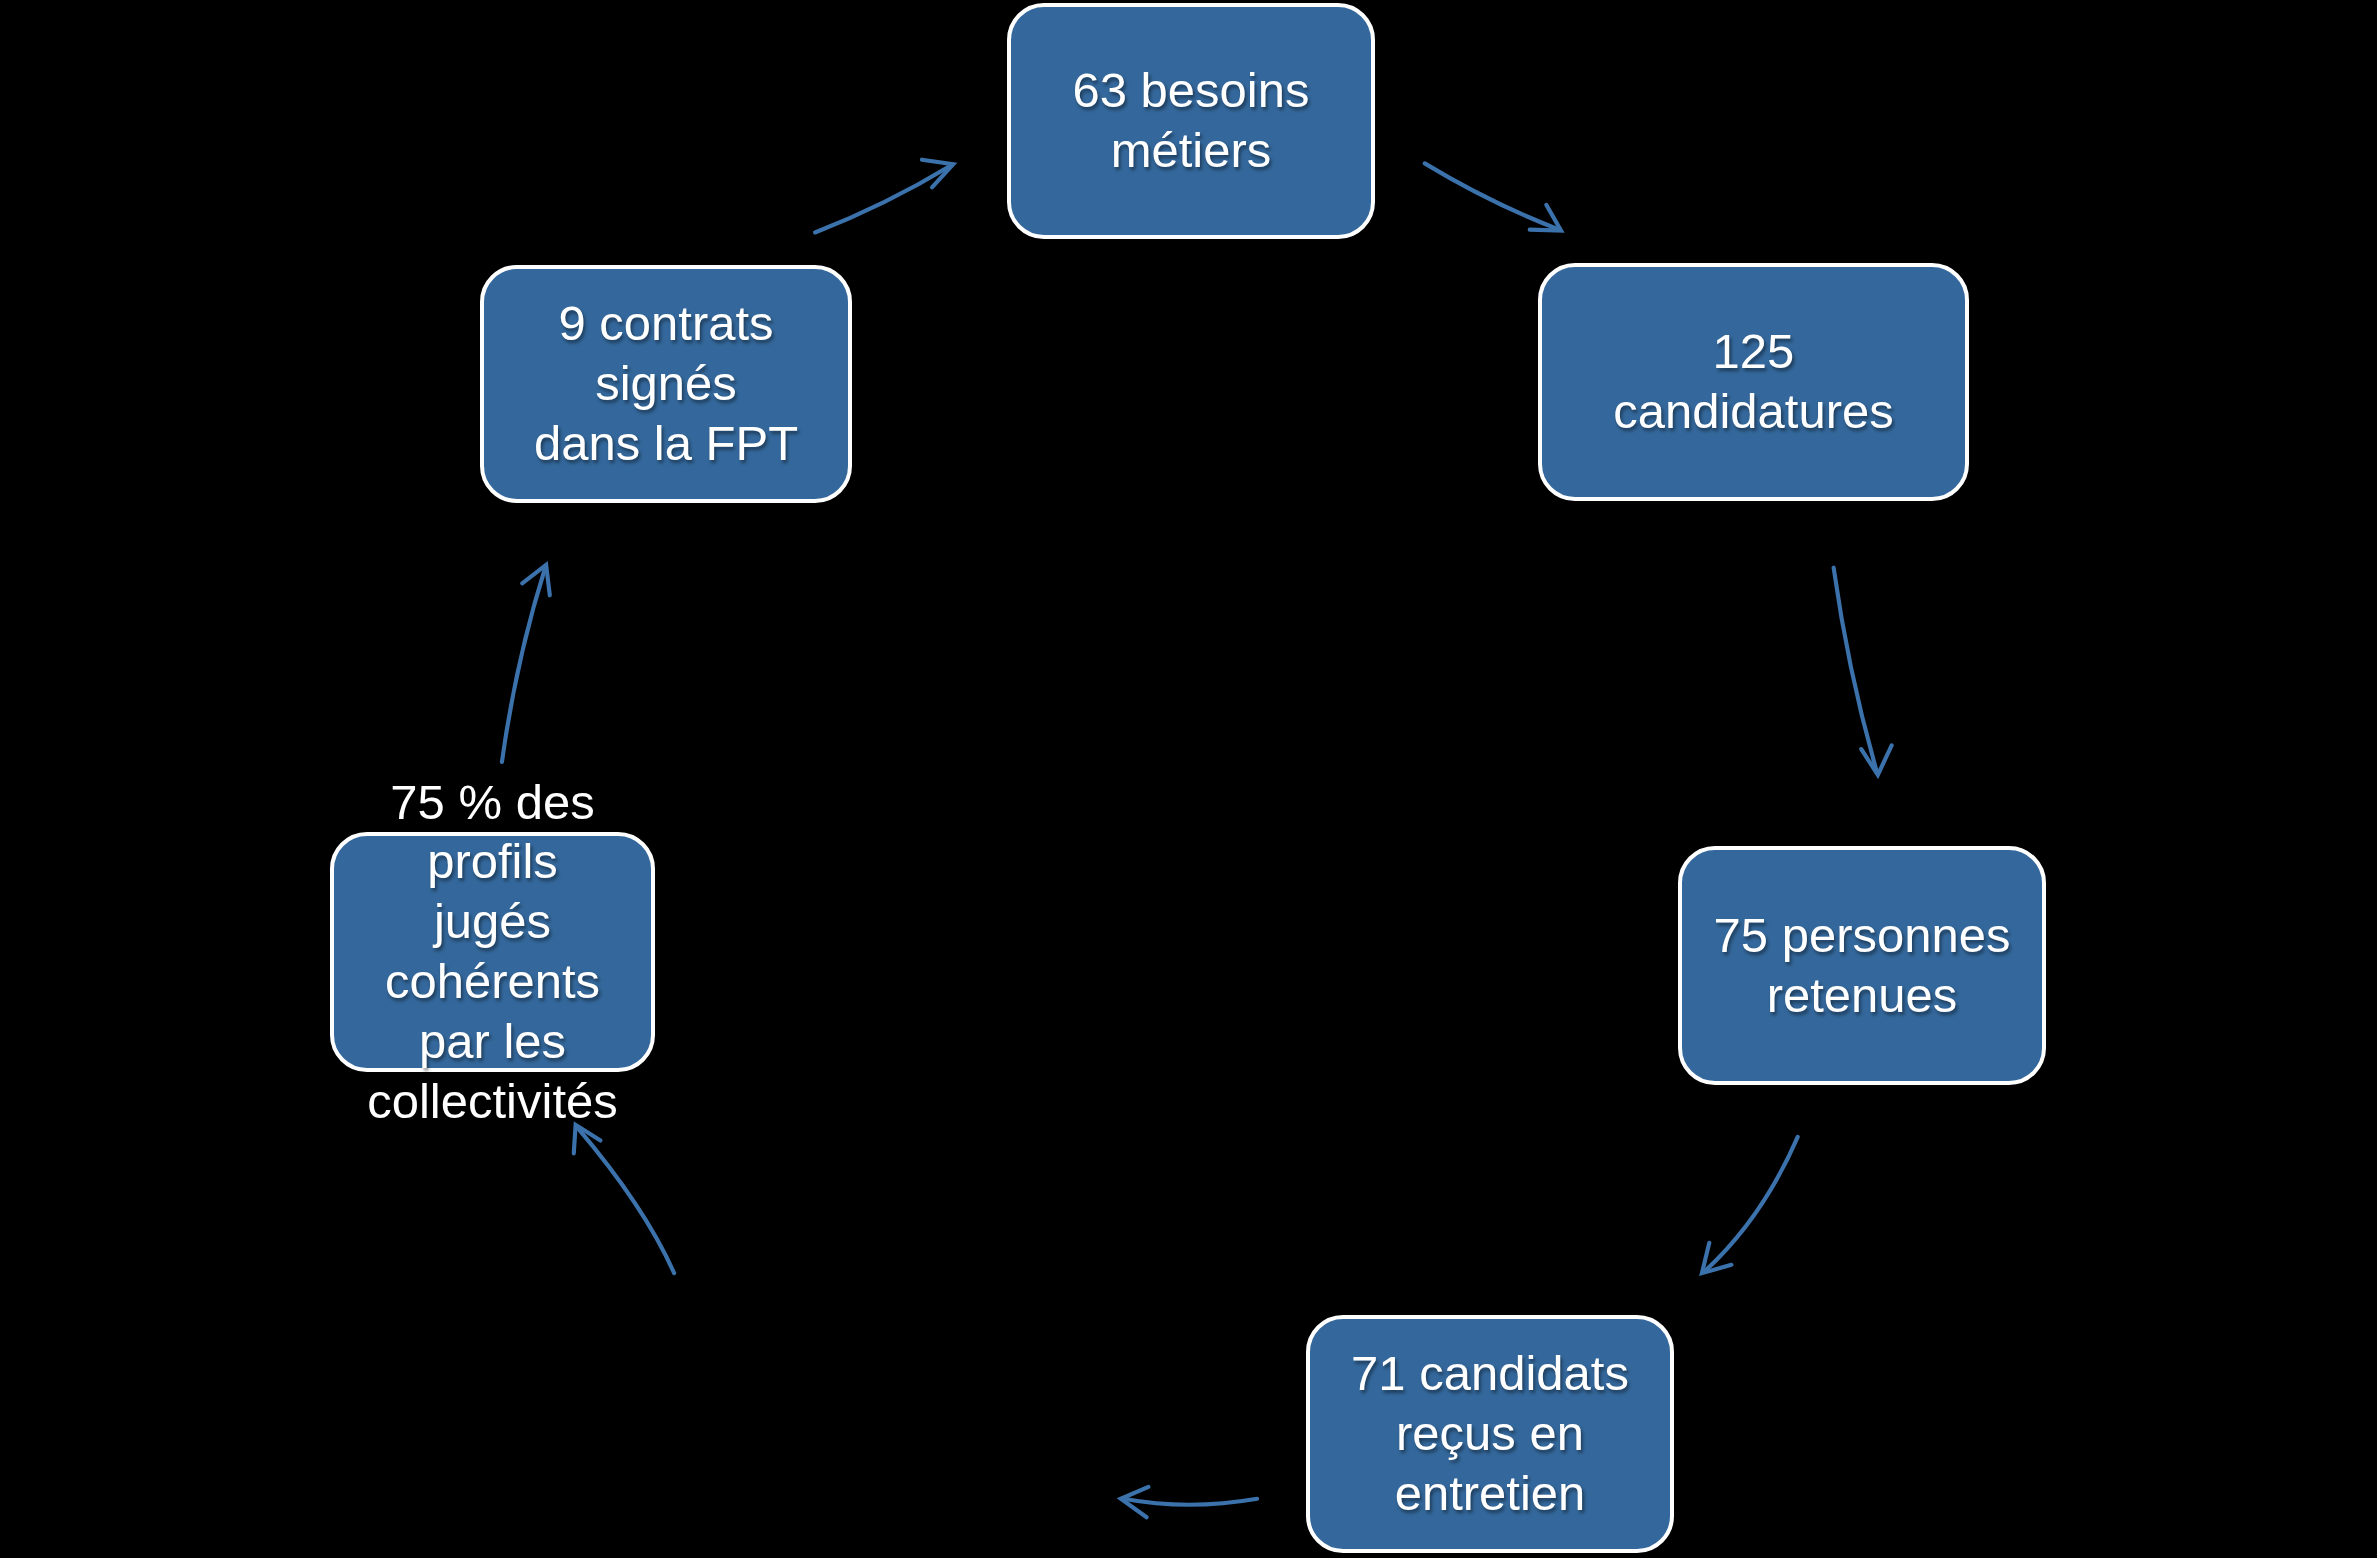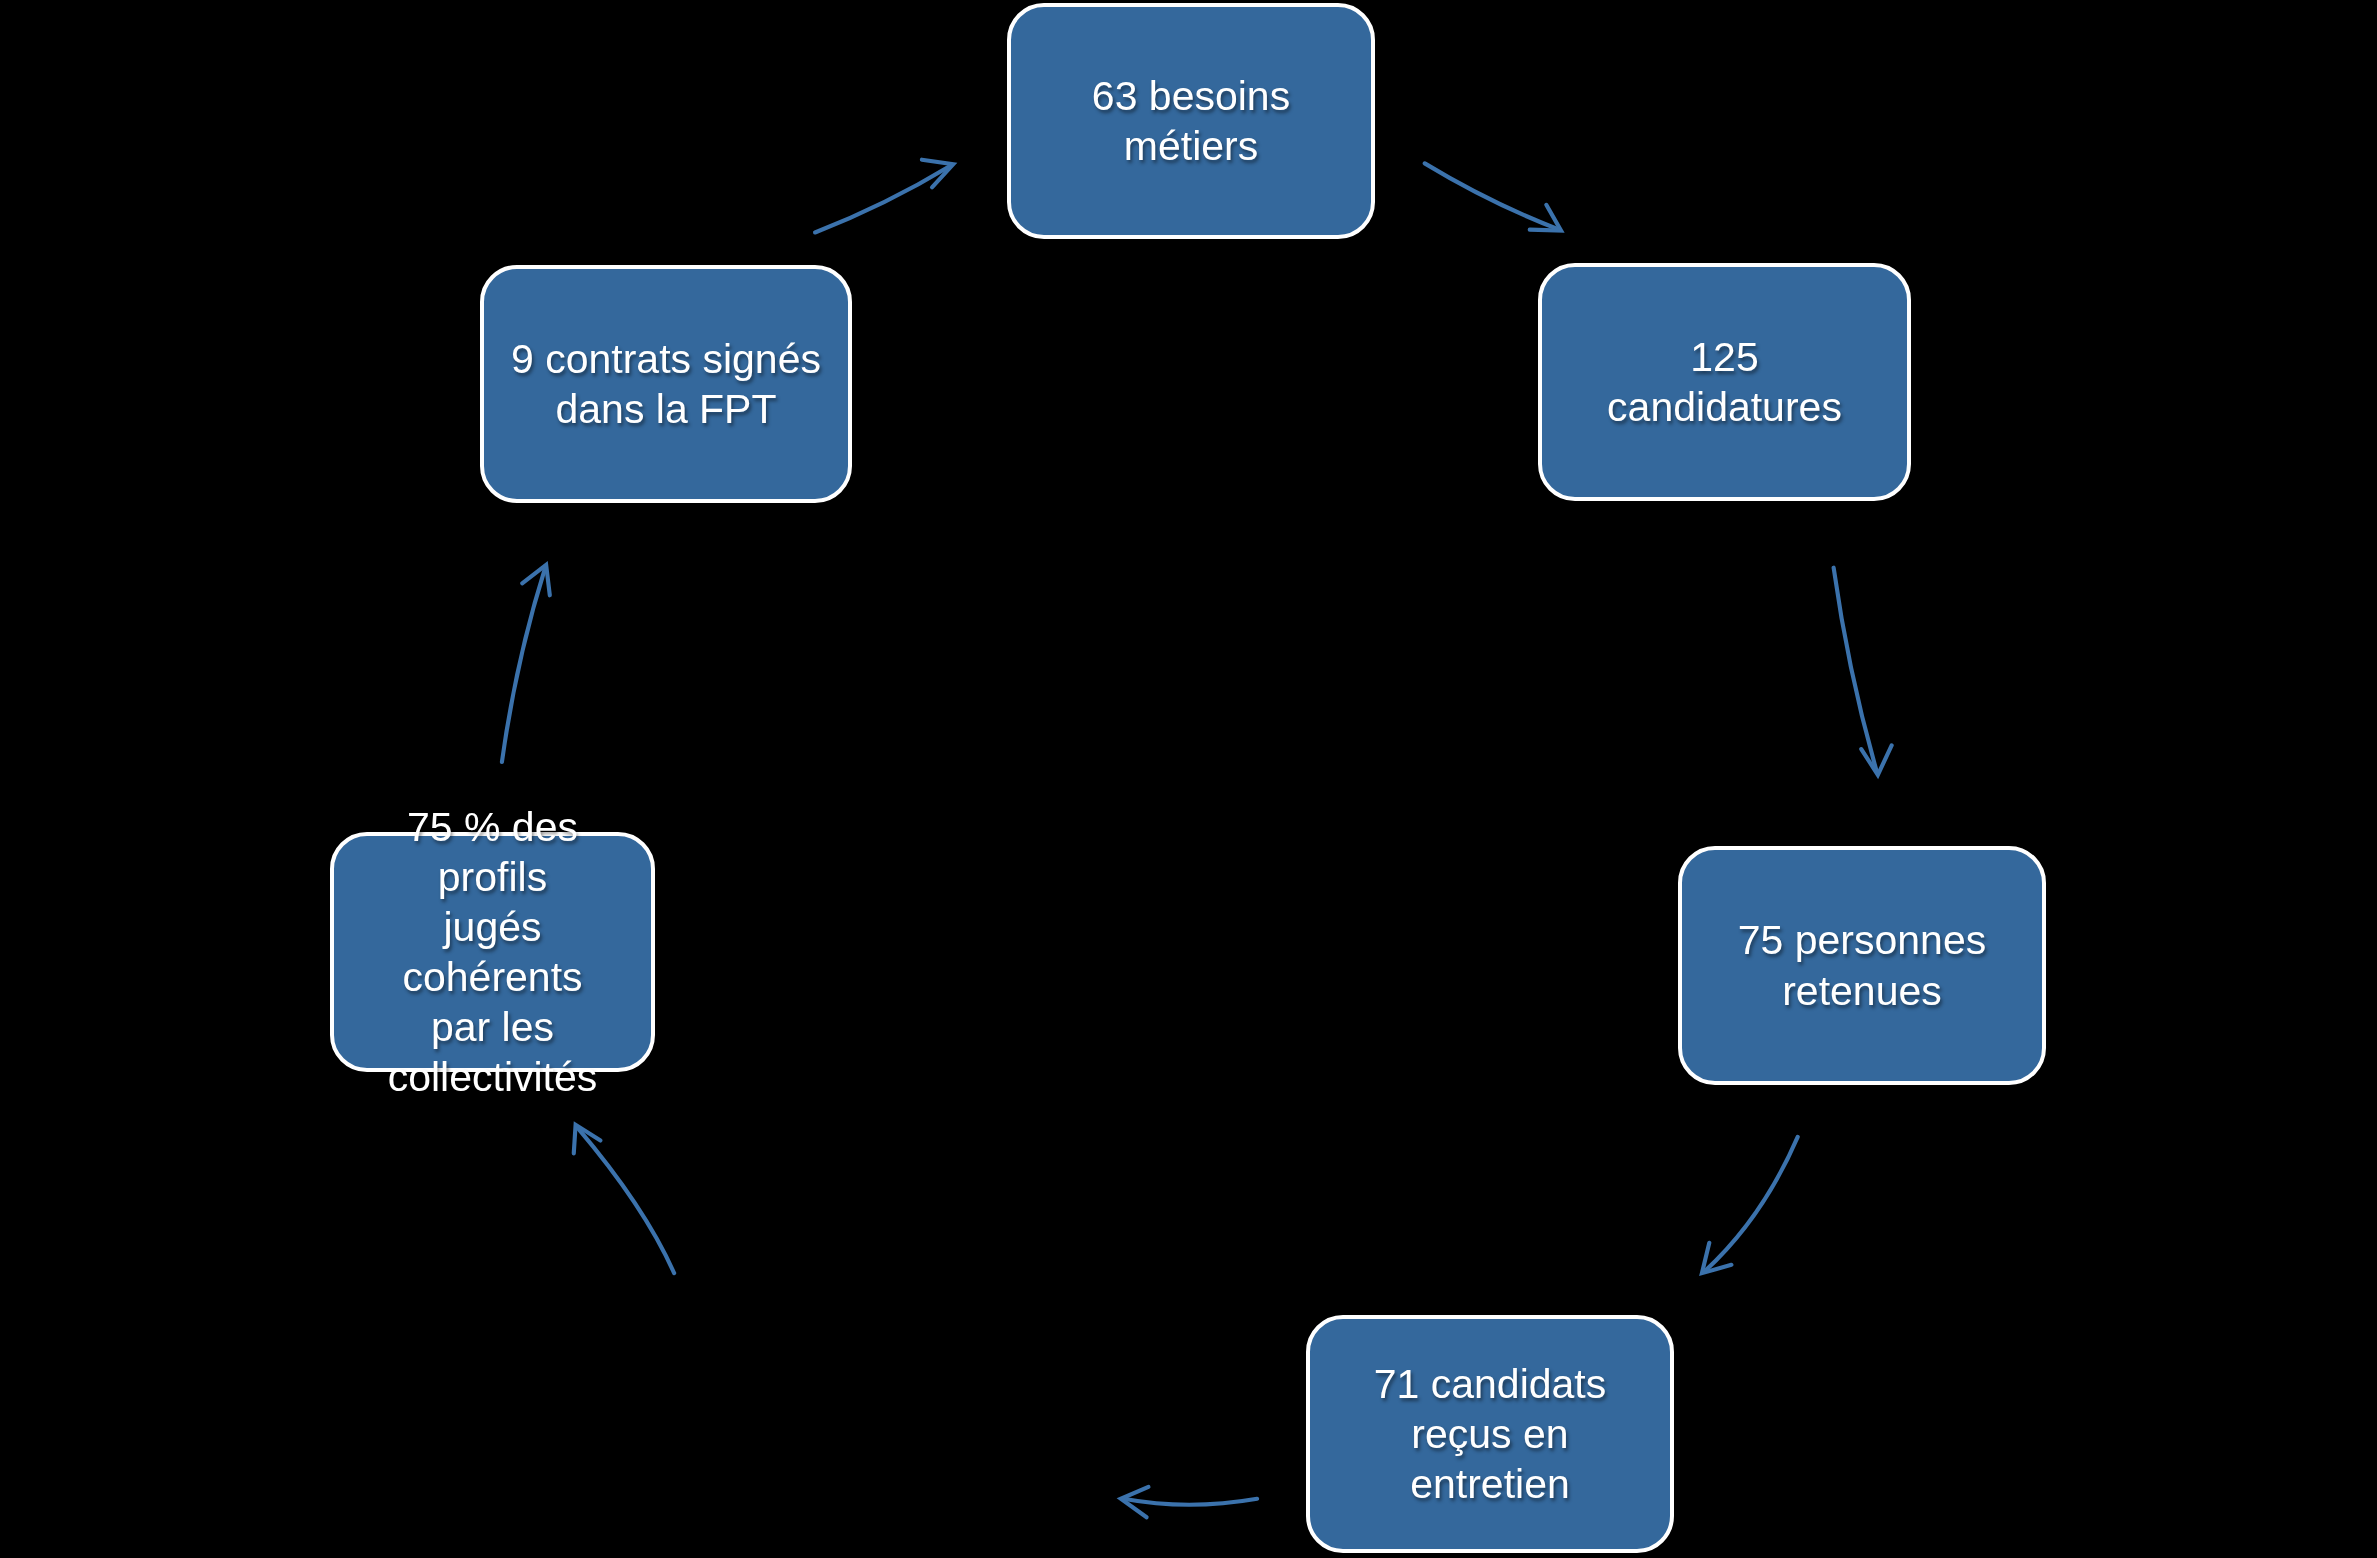--- a/index.html
+++ b/index.html
@@ -29,28 +29,28 @@
     border: 4.6px solid #FFFFFF;
     border-radius: 37px;
     display: flex;
     align-items: center;
     justify-content: center;
     text-align: center;
   }
   .node .label {
     white-space: pre-line;
     color: #FFFFFF;
-    font-size: 41px;
+    font-size: 49px;
     line-height: 1.22;
     text-shadow: 1.8px 2.8px 3.7px rgba(0,0,0,0.45);
     padding: 0 16.6px;
   }
   
   .n-besoins      { left: 1007px; top: 2.8px;    width: 368px; height: 236px; }
-  .n-candidatures { left: 1538px; top: 263px;  width: 373px; height: 238px; justify-content: center; }
+  .n-candidatures { left: 1538px; top: 263px;  width: 431px; height: 238px; justify-content: center; }
   .n-retenues     { left: 1678px; top: 846px;  width: 368px; height: 239px; }
   .n-entretien    { left: 1306px; top: 1315px; width: 368px; height: 238px; }
   .n-realises     { left: 706px;  top: 1315px; width: 372px; height: 238px; }
   .n-profils      { left: 330px;  top: 832px;  width: 325px; height: 240px; }
   .n-contrats     { left: 464px;  top: 265px;  width: 372px; height: 238px; margin-left: 16px; }
 
   .arrow {
     stroke: #3B72AC;
     stroke-width: 4.5;
     fill: none;

